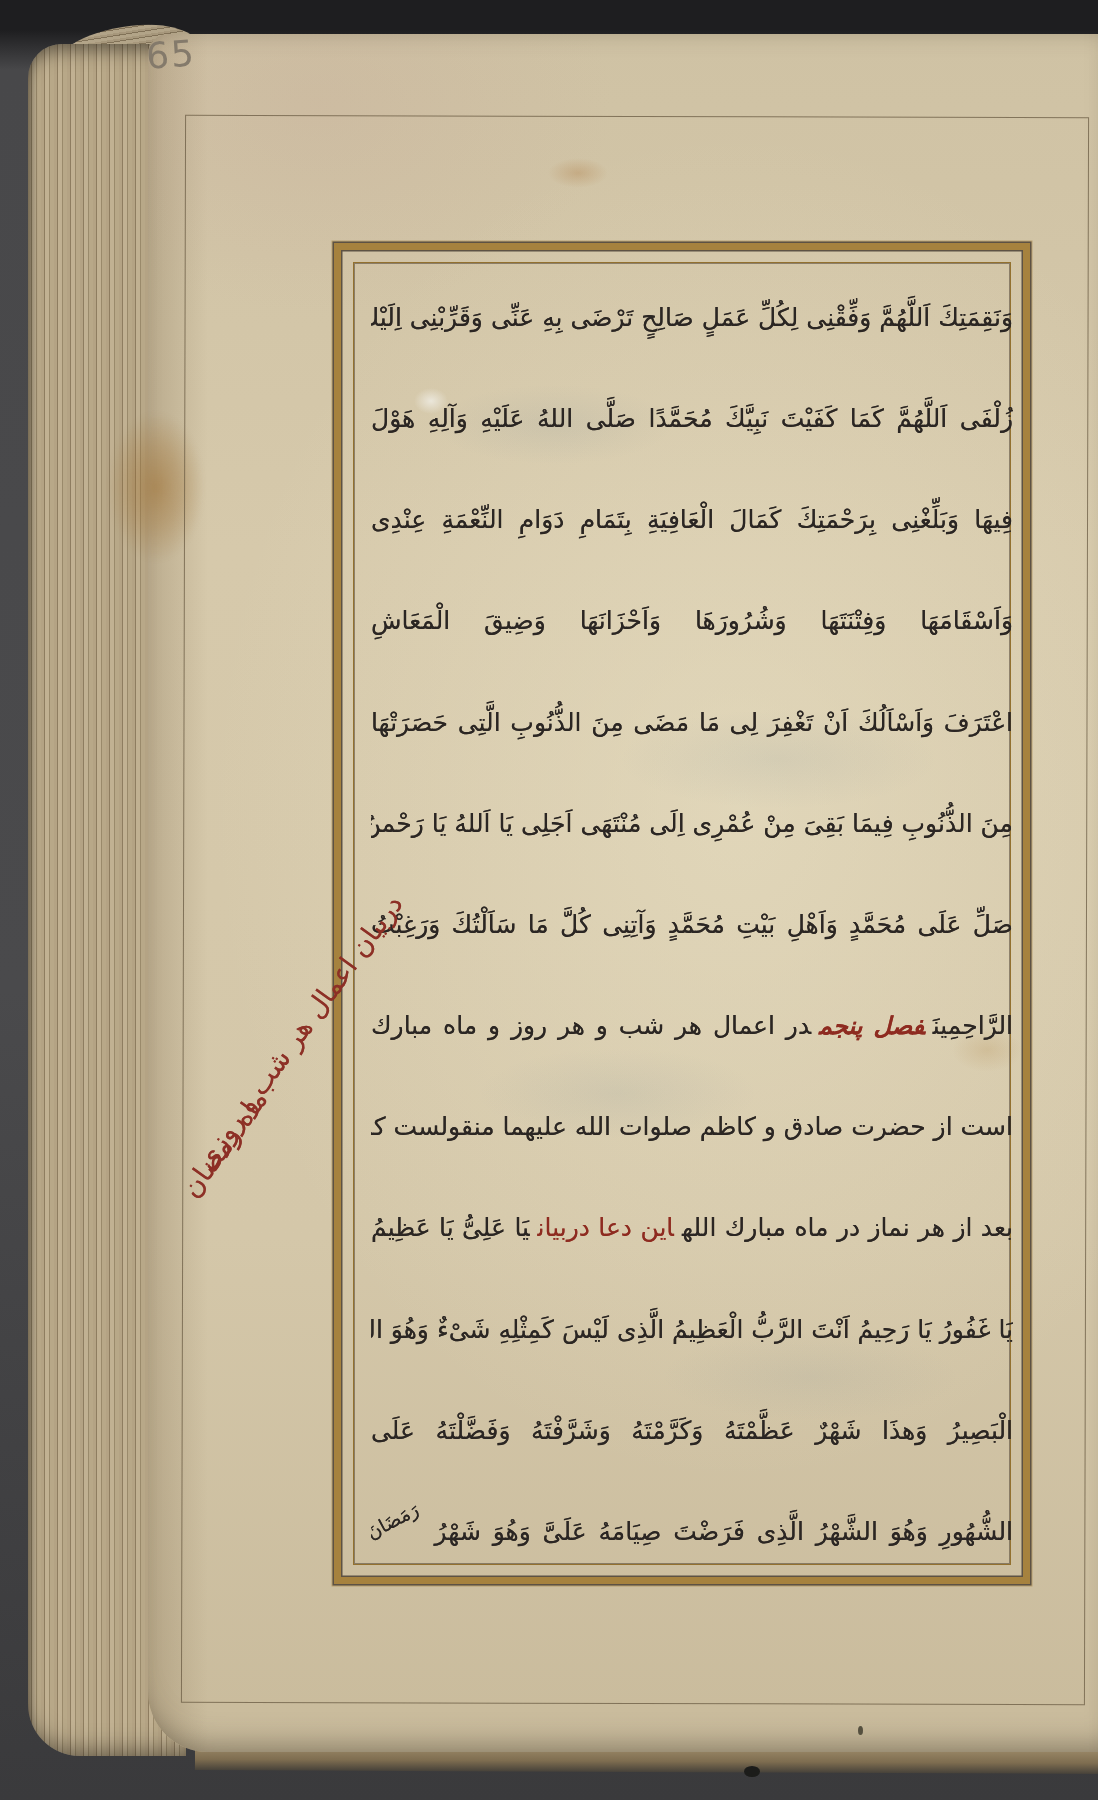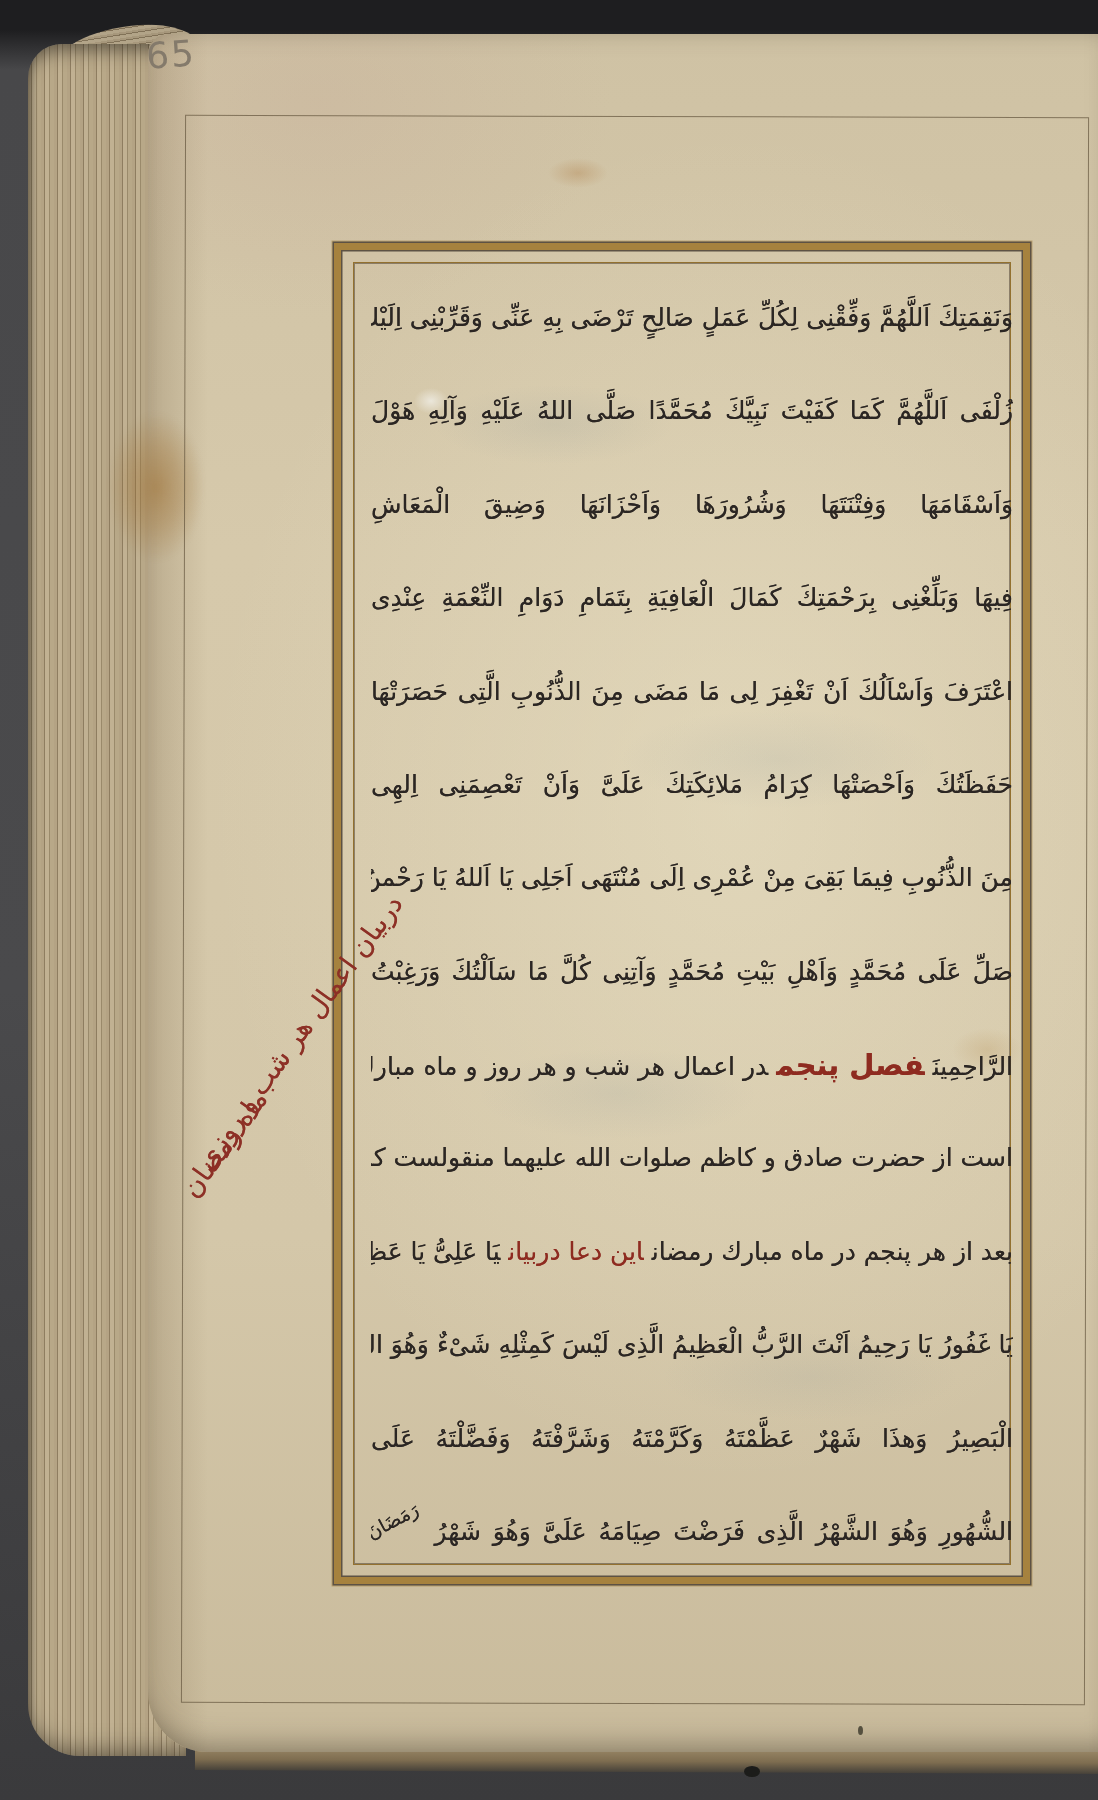--- a/index.html
+++ b/index.html
@@ -61,21 +61,21 @@
       radial-gradient(150px 44px at 70% 86%, rgba(96,120,140,.08), rgba(0,0,0,0));}
   
   .text-area{position:absolute;left:30px;top:44px;width:642px;height:1262px;
     display:flex;flex-direction:column;justify-content:space-between;overflow:hidden;}
   .line{direction:rtl;white-space:nowrap;text-align:justify;text-align-last:justify;
     font-size:25px;line-height:48px;height:48px;color:#2b2623;
     font-family:"DejaVu Sans",sans-serif;text-shadow:0 0 .5px rgba(43,38,35,.8);}
   .seg{margin-left:8px;}
   .seg:last-child{margin-left:0;}
   .seg-red{color:#8e2b20;text-shadow:0 0 .5px rgba(142,43,32,.8);}
-  .seg-em{font-size:29px;font-weight:bold;}
+  .seg-em{font-size:24px;font-weight:bold;font-style:italic;}
   .seg-tuck{display:inline-block;transform:rotate(-28deg) translateY(-14px);font-size:19px;}
   
   .margin-note{position:absolute;left:168px;top:920px;width:210px;height:340px;color:#8d3026;}
   .mn-line{position:absolute;direction:rtl;white-space:nowrap;font-size:27px;
     font-family:"DejaVu Sans",sans-serif;text-shadow:0 0 .6px rgba(141,48,38,.8);}
   .mn-1{left:-34px;top:96px;transform:rotate(-54deg);}
   .mn-2{left:-6px;top:208px;transform:rotate(-54deg);}
 </style>
 </head>
 <body>
@@ -98,29 +98,28 @@
   <div class="folio">65</div>
 
   <div class="outer-rule"></div>
 
   <div class="gold-frame">
     <div class="inner-rule"></div>
     <div class="showthrough"></div>
     <div class="text-area" id="textArea">
         <div class="line"><span class="seg seg-ink">وَنَقِمَتِكَ اَللَّهُمَّ وَفِّقْنِى لِكُلِّ عَمَلٍ صَالِحٍ تَرْضَى بِهِ عَنِّى وَقَرِّبْنِى اِلَيْكَ</span></div>
         <div class="line"><span class="seg seg-ink">زُلْفَى اَللَّهُمَّ كَمَا كَفَيْتَ نَبِيَّكَ مُحَمَّدًا صَلَّى اللهُ عَلَيْهِ وَآلِهِ هَوْلَ</span></div>
+        <div class="line"><span class="seg seg-ink">فِيهَا وَبَلِّغْنِى بِرَحْمَتِكَ كَمَالَ الْعَافِيَةِ بِتَمَامِ دَوَامِ النِّعْمَةِ عِنْدِى</span></div>
         <div class="line"><span class="seg seg-ink">وَاَسْقَامَهَا وَفِتْنَتَهَا وَشُرُورَهَا وَاَحْزَانَهَا وَضِيقَ الْمَعَاشِ</span></div>
-        <div class="line"><span class="seg seg-ink">فِيهَا وَبَلِّغْنِى بِرَحْمَتِكَ كَمَالَ الْعَافِيَةِ بِتَمَامِ دَوَامِ النِّعْمَةِ عِنْدِى</span></div>
         <div class="line"><span class="seg seg-ink">اعْتَرَفَ وَاَسْاَلُكَ اَنْ تَغْفِرَ لِى مَا مَضَى مِنَ الذُّنُوبِ الَّتِى حَصَرَتْهَا</span></div>
-        <div class="line"><span class="seg seg-ink">حَفَظَتُكَ وَاَحْصَتْهَا كِرَامُ مَلائِكَتِكَ عَلَىَّ وَاَنْ تَعْصِمَنِى اِلهِى</span></div>
         <div class="line"><span class="seg seg-ink">مِنَ الذُّنُوبِ فِيمَا بَقِىَ مِنْ عُمْرِى اِلَى مُنْتَهَى اَجَلِى يَا اَللهُ يَا رَحْمنُ يَا رَحِيمُ</span></div>
         <div class="line"><span class="seg seg-ink">صَلِّ عَلَى مُحَمَّدٍ وَاَهْلِ بَيْتِ مُحَمَّدٍ وَآتِنِى كُلَّ مَا سَاَلْتُكَ وَرَغِبْتُ</span></div>
         <div class="line"><span class="seg seg-ink">الرَّاحِمِينَ</span><span class="seg seg-red seg-em">فصل پنجم</span><span class="seg seg-ink">در اعمال هر شب و هر روز و ماه مبارك</span></div>
         <div class="line"><span class="seg seg-ink">است از حضرت صادق و كاظم صلوات الله عليهما منقولست كه</span></div>
-        <div class="line"><span class="seg seg-ink">بعد از هر پنجم در ماه مبارك رمضان</span><span class="seg seg-red">اين دعا دربيان</span><span class="seg seg-ink">يَا عَلِىُّ يَا عَظِيمُ</span></div>
+        <div class="line"><span class="seg seg-ink">بعد از هر نماز در ماه مبارك الله</span><span class="seg seg-red">اين دعا دربيان</span><span class="seg seg-ink">يَا عَلِىُّ يَا عَظِيمُ</span></div>
         <div class="line"><span class="seg seg-ink">يَا غَفُورُ يَا رَحِيمُ اَنْتَ الرَّبُّ الْعَظِيمُ الَّذِى لَيْسَ كَمِثْلِهِ شَىْءٌ وَهُوَ السَّمِيعُ</span></div>
         <div class="line"><span class="seg seg-ink">الْبَصِيرُ وَهذَا شَهْرٌ عَظَّمْتَهُ وَكَرَّمْتَهُ وَشَرَّفْتَهُ وَفَضَّلْتَهُ عَلَى</span></div>
         <div class="line"><span class="seg seg-ink">الشُّهُورِ وَهُوَ الشَّهْرُ الَّذِى فَرَضْتَ صِيَامَهُ عَلَىَّ وَهُوَ شَهْرُ</span><span class="seg seg-ink seg-tuck">رَمَضَانَ</span></div>
       </div>
   </div>
 
   <div class="margin-note">
     <div class="mn-line mn-1">دربيان اعمال هر شب و روزى</div>
     <div class="mn-line mn-2">ماه رمضان</div>
   </div>

